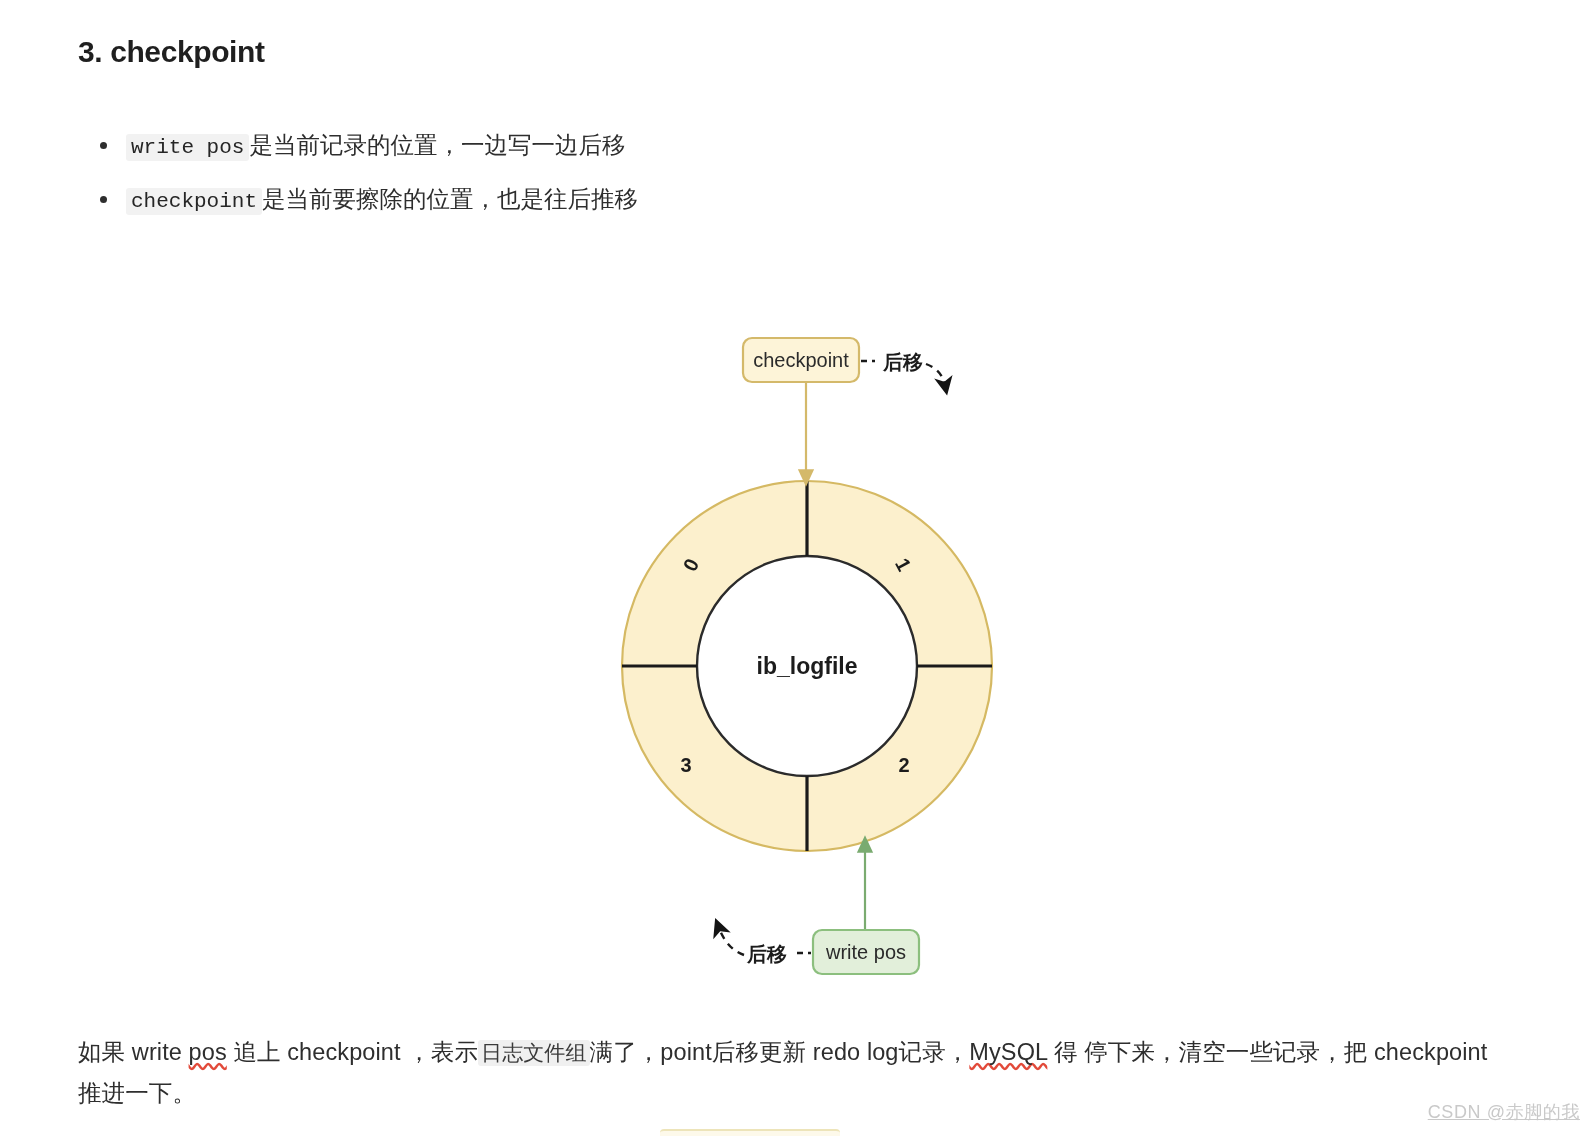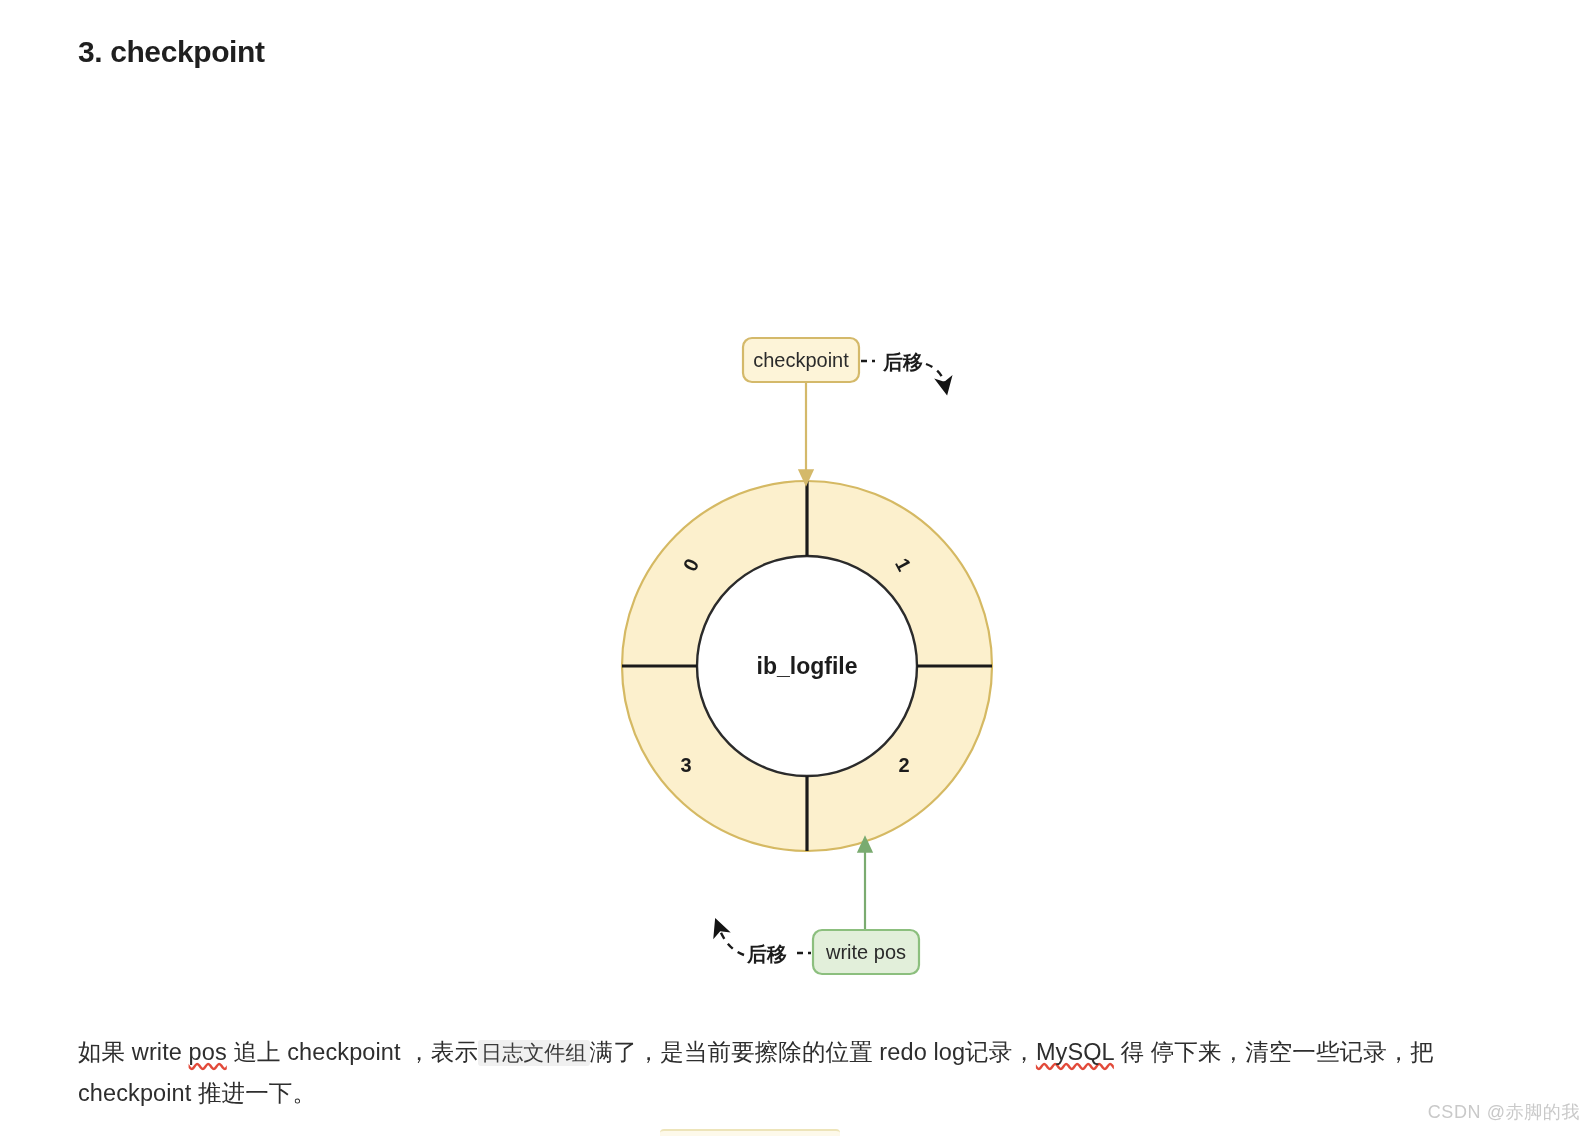--- a/index.html
+++ b/index.html
@@ -107,20 +107,21 @@
     width: 520px;
     height: 660px;
   }
   .watermark {
     position: absolute;
     right: 14px;
     bottom: 12px;
     font-size: 18px;
     color: #c9c9c9;
     letter-spacing: 0.6px;
+    text-decoration: underline;
   }
   .bottom-sliver {
     position: absolute;
     left: 660px;
     bottom: 0px;
     width: 180px;
     height: 5px;
     border-top: 2px solid #e8dba2;
     background: #fdf8e3;
     border-radius: 4px 4px 0 0;
@@ -128,20 +129,24 @@
   }
 </style>
 </head>
 <body>
 
 <div class="page">
 
   <h2 class="heading">3. checkpoint</h2>
 
 
+  <ul class="bullets">
+    <li><code class="inline">write pos</code><span>是当前记录的位置，一边写一边后移</span></li>
+    <li><code class="inline">checkpoint</code><span>是当前要擦除的位置，也是往后推移</span></li>
+  </ul>
 
 
   <svg id="diagram" viewBox="0 0 520 660">
     <defs>
       <marker id="arrowYellow" markerWidth="9" markerHeight="9" refX="4.5" refY="4.5" orient="auto">
         <path d="M0.5,0.8 L8.5,4.5 L0.5,8.2 z" fill="#d4b96a"></path>
       </marker>
       <marker id="arrowGreen" markerWidth="9" markerHeight="9" refX="4.5" refY="4.5" orient="auto">
         <path d="M0.5,0.8 L8.5,4.5 L0.5,8.2 z" fill="#7aab70"></path>
       </marker>
@@ -183,18 +188,18 @@
     <g>
       <rect x="253" y="600" width="106" height="44" rx="9" ry="9" fill="#e2efda" stroke="#8cbf7e" stroke-width="2.2"></rect>
       <text x="306" y="629" text-anchor="middle" font-size="20" font-family="Liberation Sans, sans-serif" fill="#2b2b2b">write pos</text>
     </g>
 
     <line x1="237" y1="623" x2="251" y2="623" stroke="#1a1a1a" stroke-width="2.4" stroke-dasharray="6 5"></line>
     <text x="207" y="631" text-anchor="middle" font-size="20" font-weight="bold" font-family="Liberation Sans, sans-serif" fill="#1c1c1c">后移</text>
     <path d="M184,625 Q167,619 159,598" stroke="#1a1a1a" stroke-width="2.4" fill="none" stroke-dasharray="7 6" marker-end="url(#arrowBlack)"></path>
   </svg>
 
-  <p class="para" id="para-tail"><span>如果 write </span><span class="spell">pos</span><span> 追上 checkpoint ，表示</span><code class="inline-cjk">日志文件组</code><span>满了，是当前要擦除的位置 redo log记录，</span><span class="spell">MySQL</span><span> 得 停下来，清空一些记录，把 checkpoint 推进一下。</span></p>
+  <p class="para" id="para-tail"><span>如果 write </span><span class="spell">pos</span><span> 追上 checkpoint ，表示</span><code class="inline-cjk">日志文件组</code><span>满了，point后移更新 redo log记录，</span><span class="spell">MySQL</span><span> 得 停下来，清空一些记录，把 checkpoint 推进一下。</span></p>
 
   <div class="bottom-sliver"></div>
 
   <div class="watermark">CSDN @赤脚的我</div>
 </div>
 
 </body></html>

